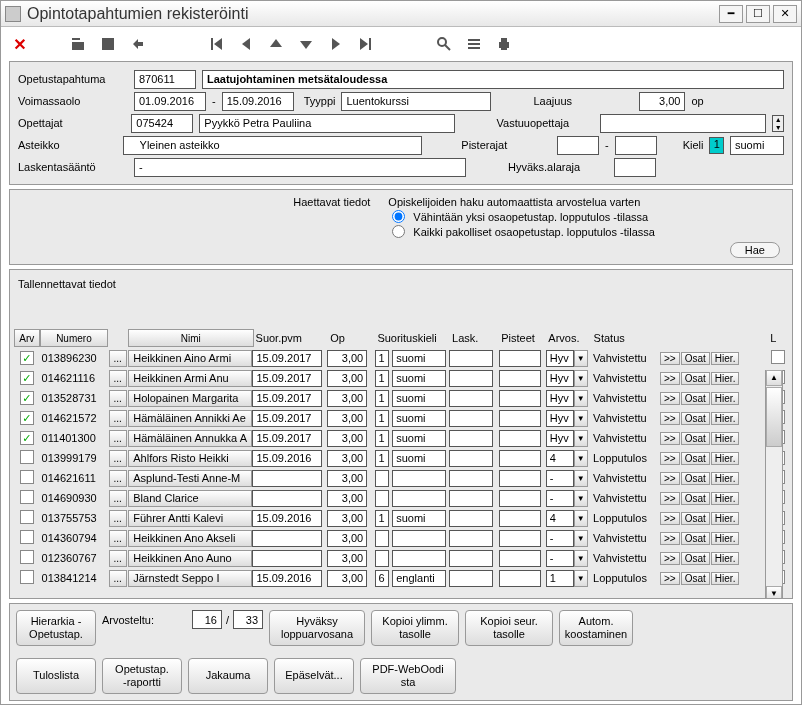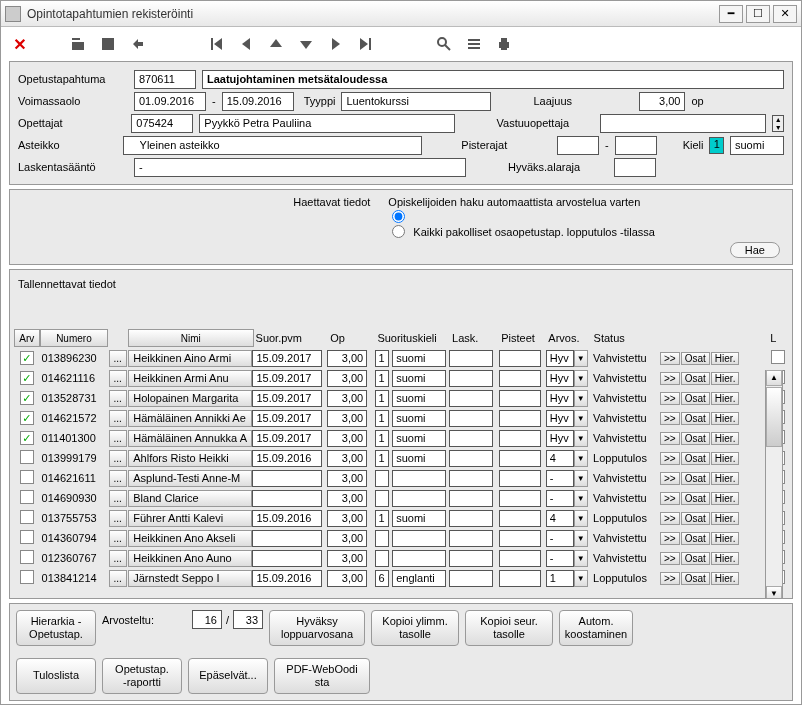--- a/index.html
+++ b/index.html
@@ -1,20 +1,20 @@
 <!DOCTYPE html>
 <html><head>
 <meta charset="utf-8">
 <style>
 * { box-sizing: border-box; margin: 0; padding: 0; }
 body { font-family: Arial, sans-serif; font-size: 11px; background: #fff; }
 .window { width: 802px; height: 705px; background: #fff; border: 1px solid #999; position: relative; overflow: hidden; }
 .titlebar { height: 26px; background: linear-gradient(#fff,#e8e8e8); border-bottom: 1px solid #bbb; display: flex; align-items: center; padding: 0 4px; }
 .titlebar .icon { width: 16px; height: 16px; background:#ccc; border:1px solid #888; margin-right:6px; }
-.titlebar .title { flex:1; color:#333; font-size:12px; }
+.titlebar .title { flex:1; color:#333; font-size:16px; }
 .titlebar .wbtn { width:24px; height:18px; border:1px solid #999; background:#f5f5f5; margin-left:3px; display:flex; align-items:center; justify-content:center; font-size:11px; cursor:pointer; }
 .toolbar { height:34px; display:flex; align-items:center; gap:8px; padding:0 8px; background:#fff; }
 .tool { width:22px; height:22px; display:flex; align-items:center; justify-content:center; font-size:14px; cursor:pointer; }
 .tool.red { color:#d00; font-weight:bold; font-size:16px; }
 .tool svg { width:16px; height:16px; fill:#555; }
 .spacer-sm{width:20px;} .spacer-md{width:40px;}
 .panel { border:1px solid #999; background:#eaeaea; margin:0 8px 4px 8px; padding:6px 8px; }
 .row { display:flex; align-items:center; min-height:22px; gap:6px; }
 .lbl { width:110px; }
 .input { background:#fff; border:1px solid #555; height:19px; padding:1px 4px; font-size:11px; font-family:Arial; }
@@ -180,20 +180,21 @@
   </div>
 
   <div class="search-panel">
     <div class="search-left">
       <span>Haettavat tiedot</span>
     </div>
     <div class="search-right">
       <div>Opiskelijoiden haku automaattista arvostelua varten</div>
       <div class="radio-row">
           <input type="radio" checked="" style="">
+          <span>Vähintään yksi osaopetustap. lopputulos -tilassa</span>
         </div>
       <div class="radio-row">
           <input type="radio" style="">
           <span>Kaikki pakolliset osaopetustap. lopputulos -tilassa</span>
         </div>
     </div>
     <button class="hae-btn">Hae</button>
   </div>
 
   <div class="table-panel">
@@ -611,17 +612,18 @@
     <div class="bigbtn" style="width:88px">Kopioi ylimm.
 tasolle</div>
     <div class="bigbtn" style="width:88px">Kopioi seur.
 tasolle</div>
     <div class="bigbtn" style="width:74px">Autom.
 koostaminen</div>
     <div style="flex-basis:100%;height:0"></div>
     <div class="bigbtn">Tuloslista</div>
     <div class="bigbtn">Opetustap.
 -raportti</div>
+    <div class="bigbtn">Jakauma</div>
     <div class="bigbtn">Epäselvät...</div>
     <div class="bigbtn" style="width:96px">PDF-WebOodi
 sta</div>
   </div>
 </div>
 
 </body></html>

